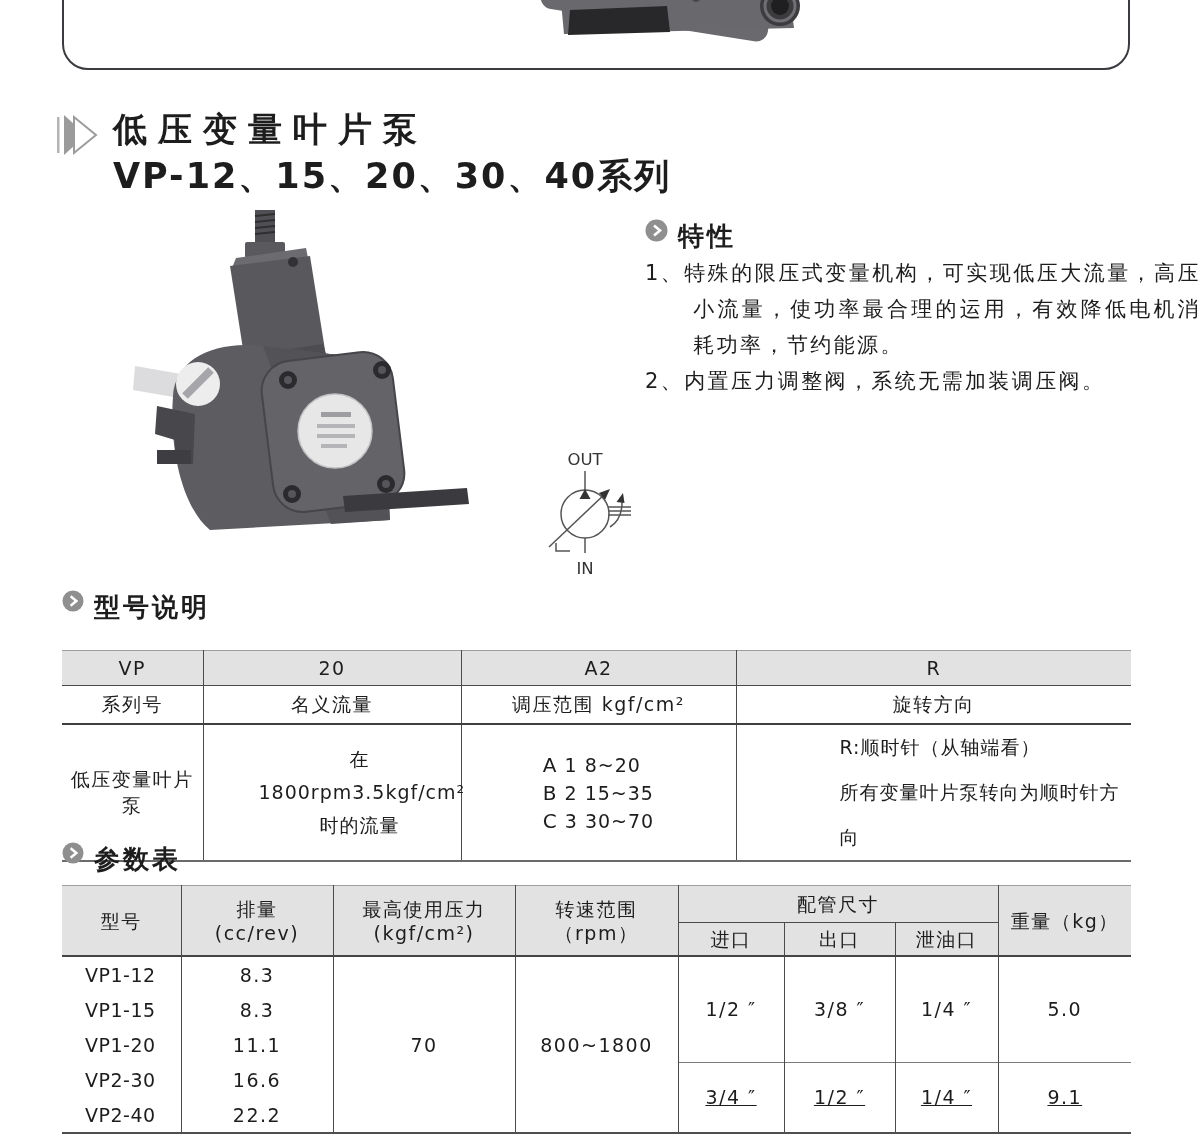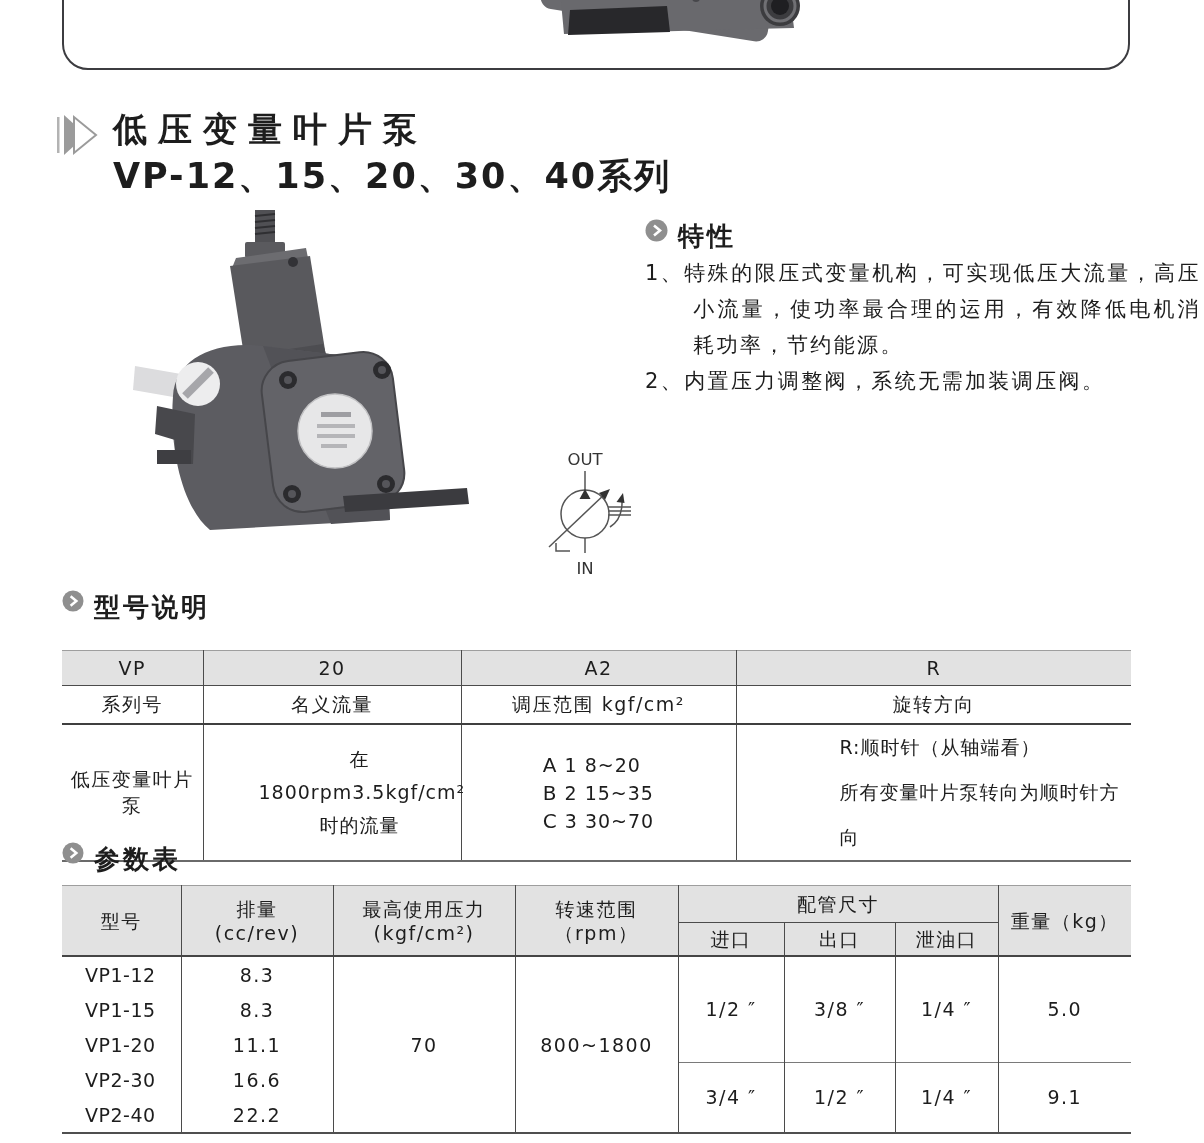--- a/index.html
+++ b/index.html
@@ -58,21 +58,21 @@
       border-top:1px solid #9e9e9e;border-bottom:2px solid #4f4f4f;}
   .t2 th,.t2 td{font-weight:normal;text-align:center;font-size:19px;letter-spacing:1.5px;
                 border-left:1px solid #4b4b4b;padding:0;}
   .t2 .no-l{border-left:none;}
   .t2 thead th{background:#e2e2e2;border-bottom:2px solid #454545;line-height:24px;}
   .t2 thead tr:first-child th{height:36px;}
   .t2 thead tr:last-child th{height:32px;}
   .t2 th.piping-head{border-bottom:1px solid #4b4b4b;}
   .t2 tbody td{height:35px;vertical-align:middle;}
   .t2 .model-cell{text-align:left;padding-left:23px;letter-spacing:0.5px;}
-  .t2 .gdiv{border-top:1px solid #7a7a7a;}
+  .t2 .gdiv{border-top:1px solid #7a7a7a;text-decoration:underline;}
 </style>
 </head>
 <body>
 
 <div class="page">
 
   <div class="top-box">
     <svg class="top-photo" width="340" height="132" viewBox="0 0 340 132">
       <rect x="86" y="-60" width="230" height="150" rx="12" fill="#6a6a6e" transform="rotate(9 200 10)"></rect>
       <polygon points="96,55 322,30 330,92 100,98" fill="#69696d"></polygon>

